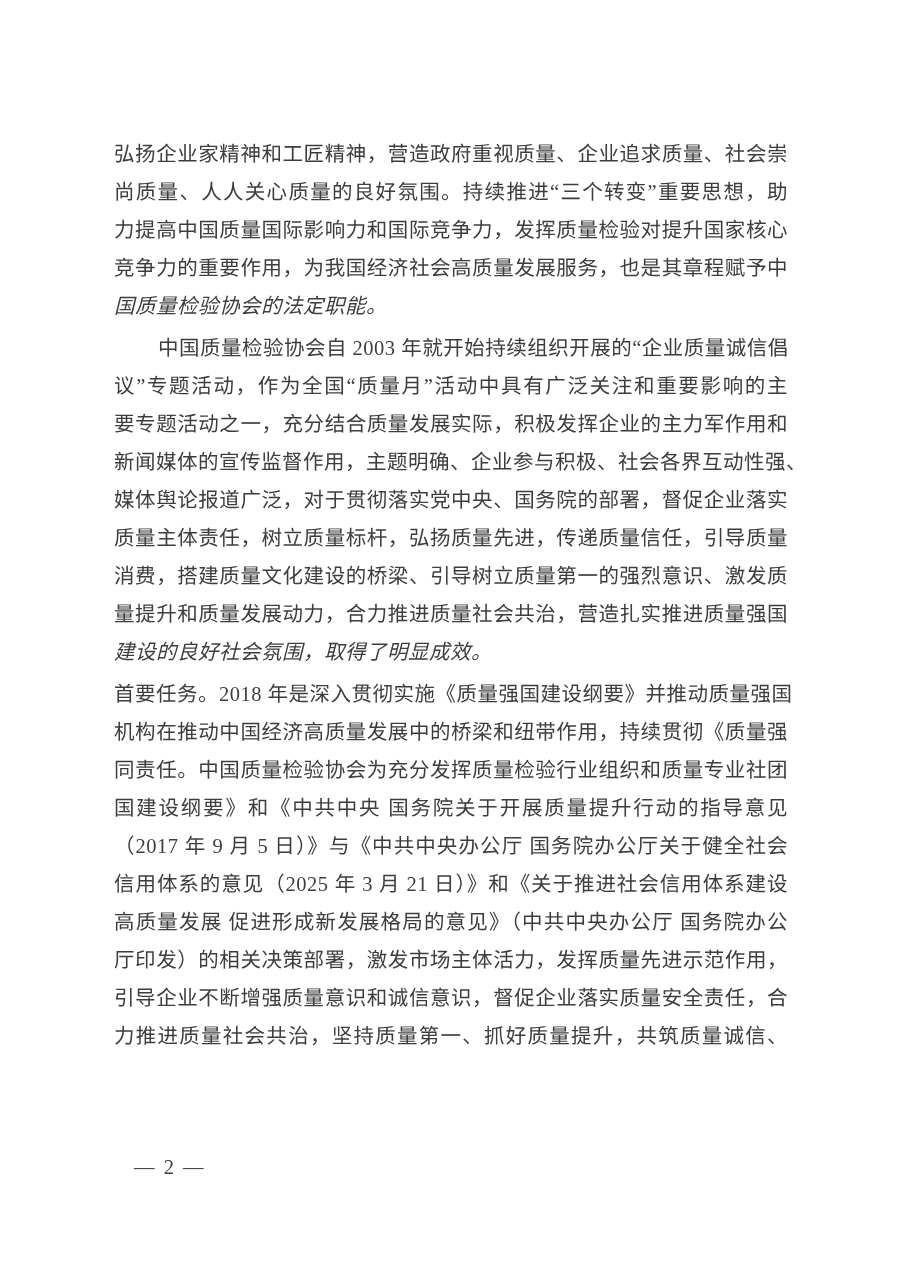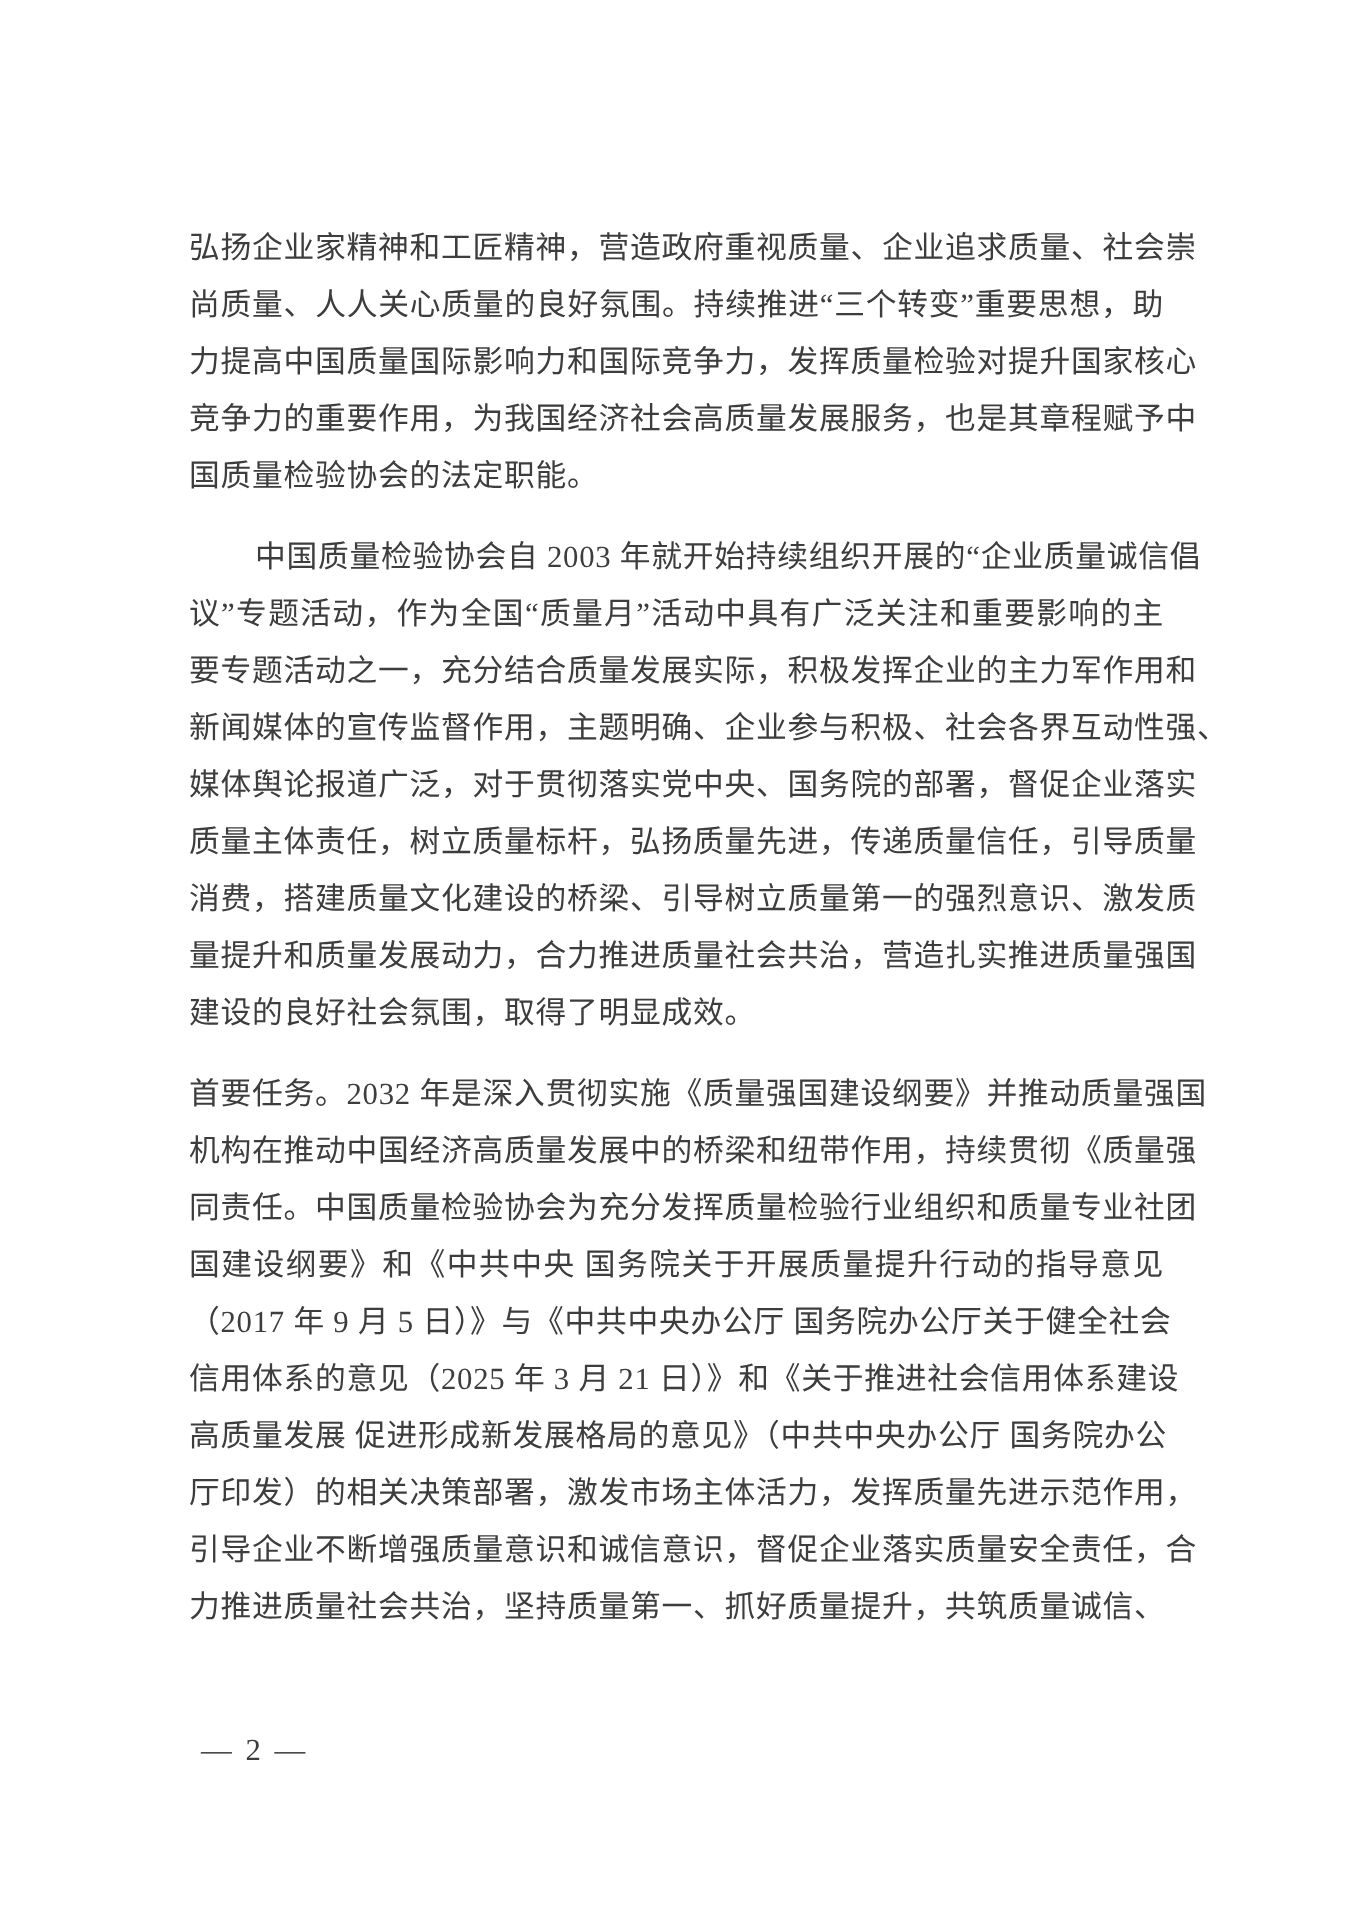--- a/index.html
+++ b/index.html
@@ -16,35 +16,36 @@
     font-family: "Liberation Serif", "DejaVu Serif", serif;
     color: #3d3d3d;
   }
   .text-block {
     position: absolute;
     left: 110px;
     top: 131px;
     width: 682px;
   }
   .paragraph {
-    margin: 16px;
+    margin: 4px;
     padding: 0;
   }
   .line {
     font-size: 20.5px;
     line-height: 38px;
     height: 38px;
     text-align: justify;
     text-align-last: justify;
     text-justify: inter-character;
     letter-spacing: 0.5px;
     white-space: nowrap;
   }
   .line.lastline {
     text-align-last: left;
+    font-style: italic;
   }
   .line.indent {
     text-indent: 44px;
   }
   .footer {
     position: absolute;
     left: 134px;
     top: 1148px;
     font-size: 20.5px;
     line-height: 38px;
@@ -69,21 +70,21 @@
         <div class="line">议”专题活动，作为全国“质量月”活动中具有广泛关注和重要影响的主</div>
         <div class="line">要专题活动之一，充分结合质量发展实际，积极发挥企业的主力军作用和</div>
         <div class="line">新闻媒体的宣传监督作用，主题明确、企业参与积极、社会各界互动性强、</div>
         <div class="line">媒体舆论报道广泛，对于贯彻落实党中央、国务院的部署，督促企业落实</div>
         <div class="line">质量主体责任，树立质量标杆，弘扬质量先进，传递质量信任，引导质量</div>
         <div class="line">消费，搭建质量文化建设的桥梁、引导树立质量第一的强烈意识、激发质</div>
         <div class="line">量提升和质量发展动力，合力推进质量社会共治，营造扎实推进质量强国</div>
         <div class="line lastline">建设的良好社会氛围，取得了明显成效。</div>
       </div>
       <div class="paragraph">
-        <div class="line">首要任务。2032 年是深入贯彻实施《质量强国建设纲要》并推动质量强国</div>
+        <div class="line">首要任务。2018 年是深入贯彻实施《质量强国建设纲要》并推动质量强国</div>
         <div class="line">机构在推动中国经济高质量发展中的桥梁和纽带作用，持续贯彻《质量强</div>
         <div class="line">同责任。中国质量检验协会为充分发挥质量检验行业组织和质量专业社团</div>
         <div class="line">国建设纲要》和《中共中央 国务院关于开展质量提升行动的指导意见</div>
         <div class="line">（2017 年 9 月 5 日）》与《中共中央办公厅 国务院办公厅关于健全社会</div>
         <div class="line">信用体系的意见（2025 年 3 月 21 日）》和《关于推进社会信用体系建设</div>
         <div class="line">高质量发展 促进形成新发展格局的意见》（中共中央办公厅 国务院办公</div>
         <div class="line">厅印发）的相关决策部署，激发市场主体活力，发挥质量先进示范作用，</div>
         <div class="line">引导企业不断增强质量意识和诚信意识，督促企业落实质量安全责任，合</div>
         <div class="line">力推进质量社会共治，坚持质量第一、抓好质量提升，共筑质量诚信、</div>
       </div>

